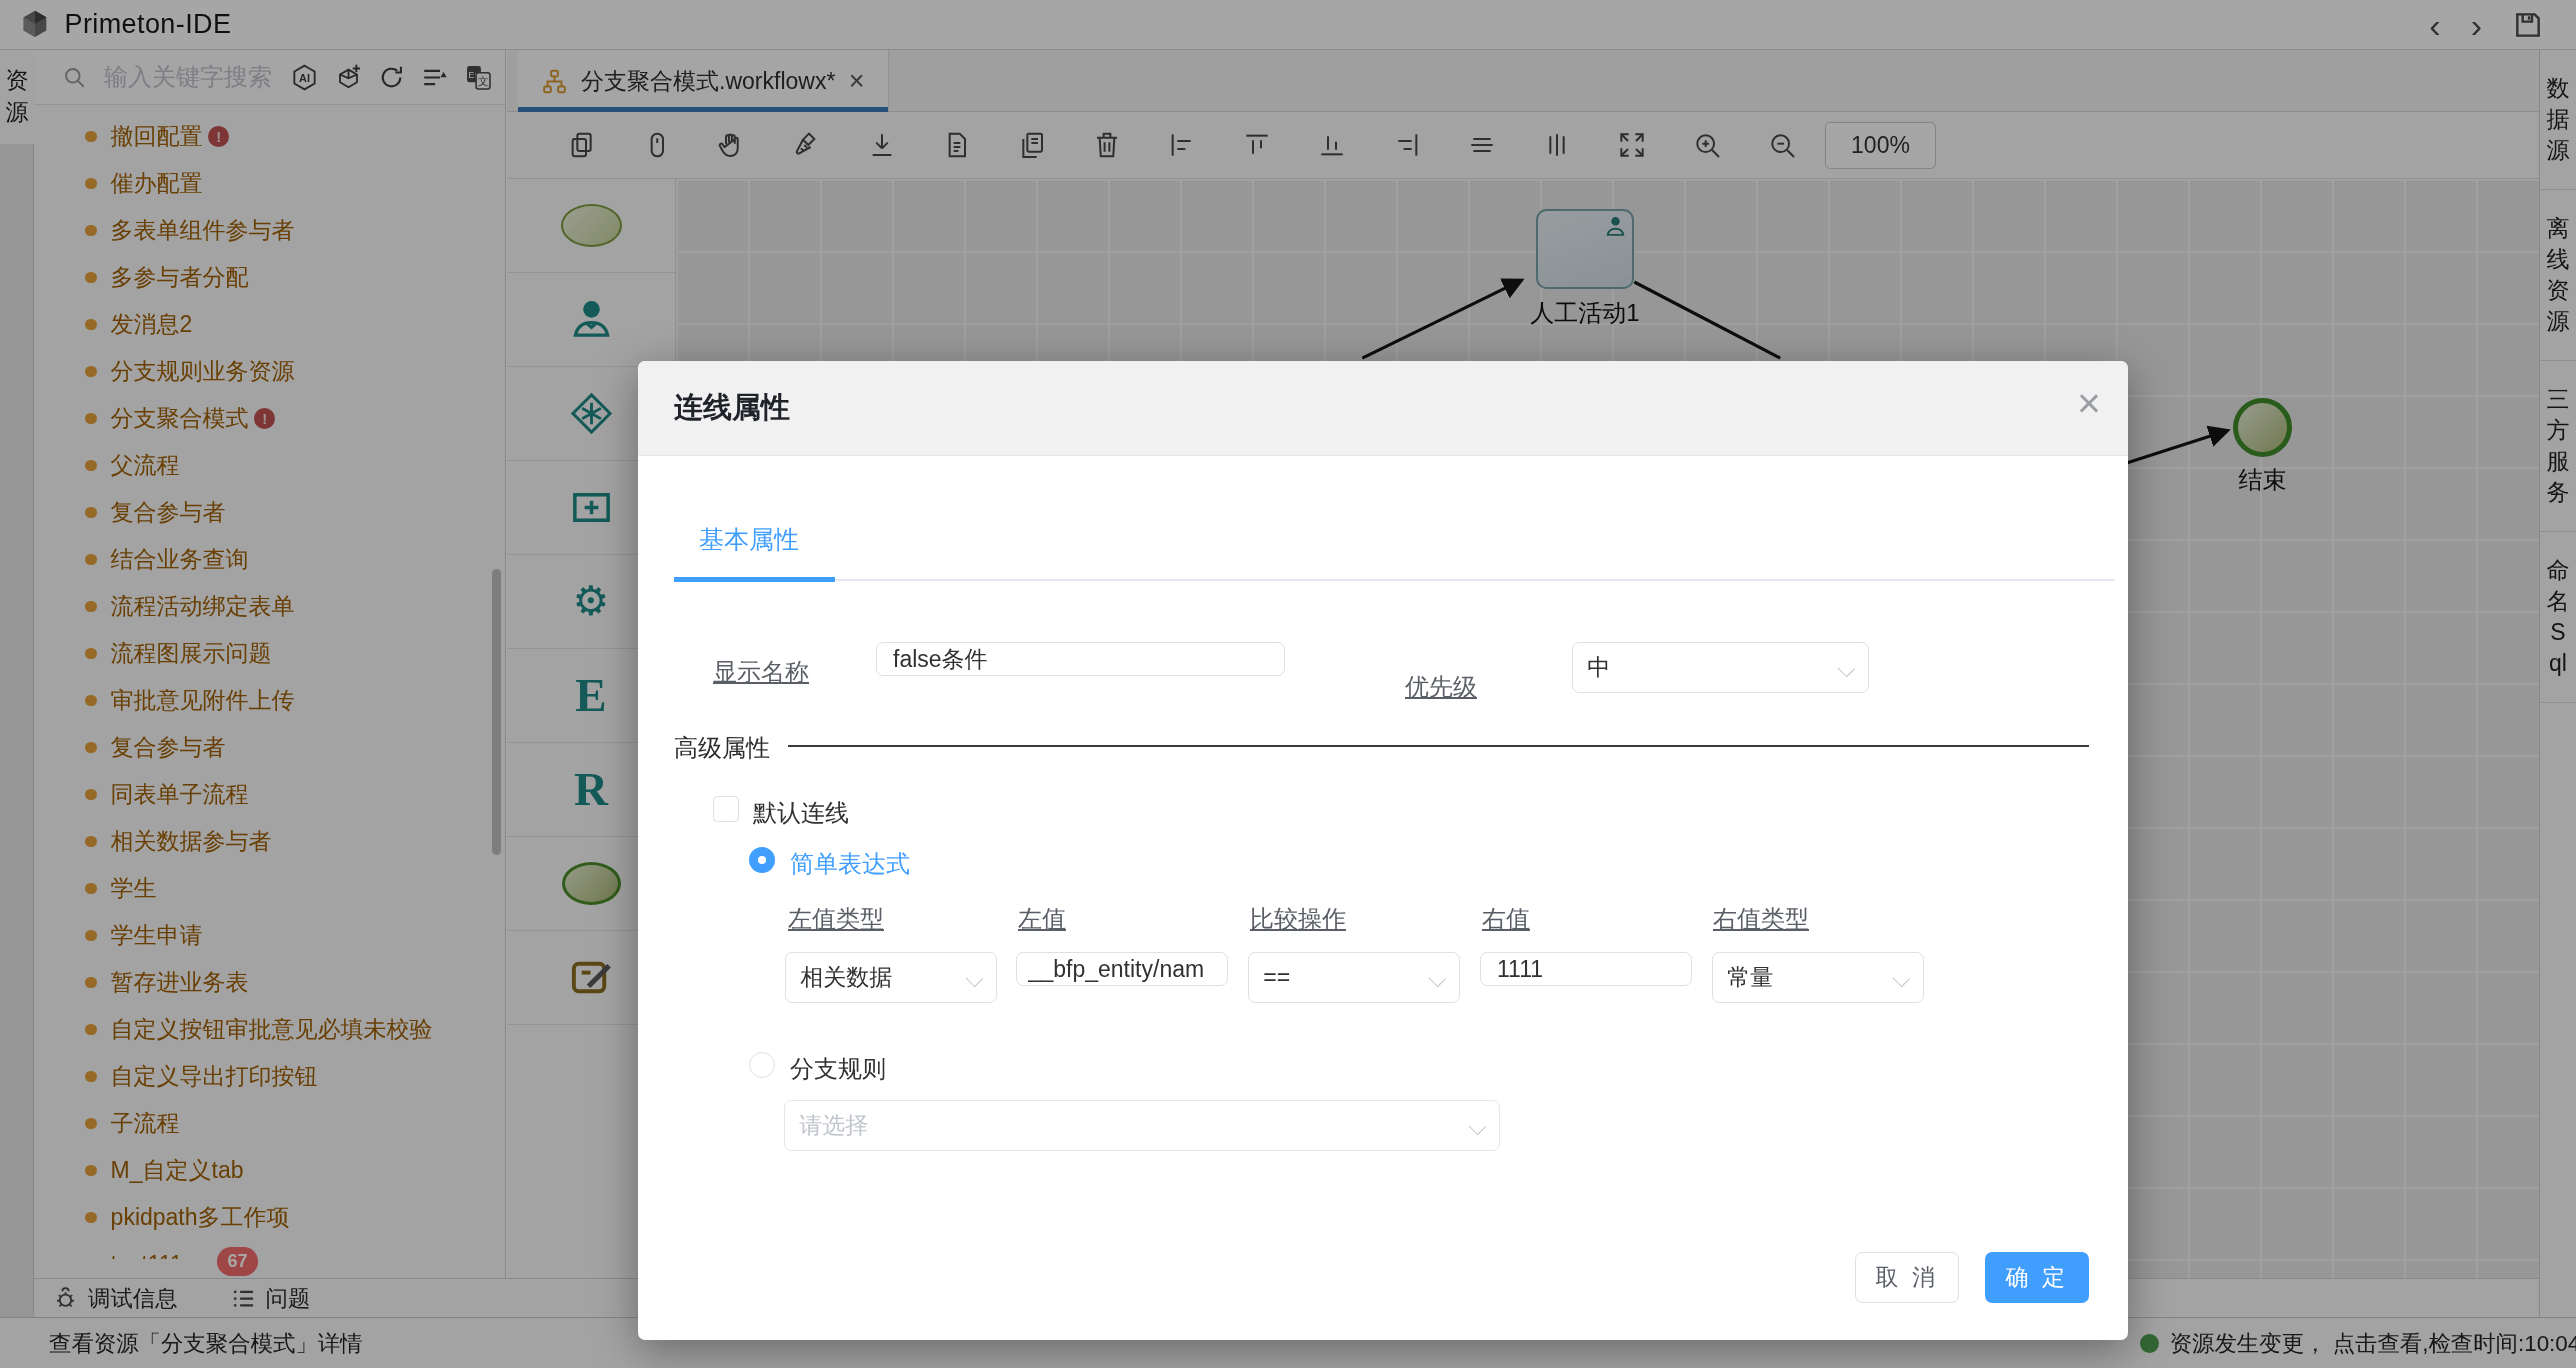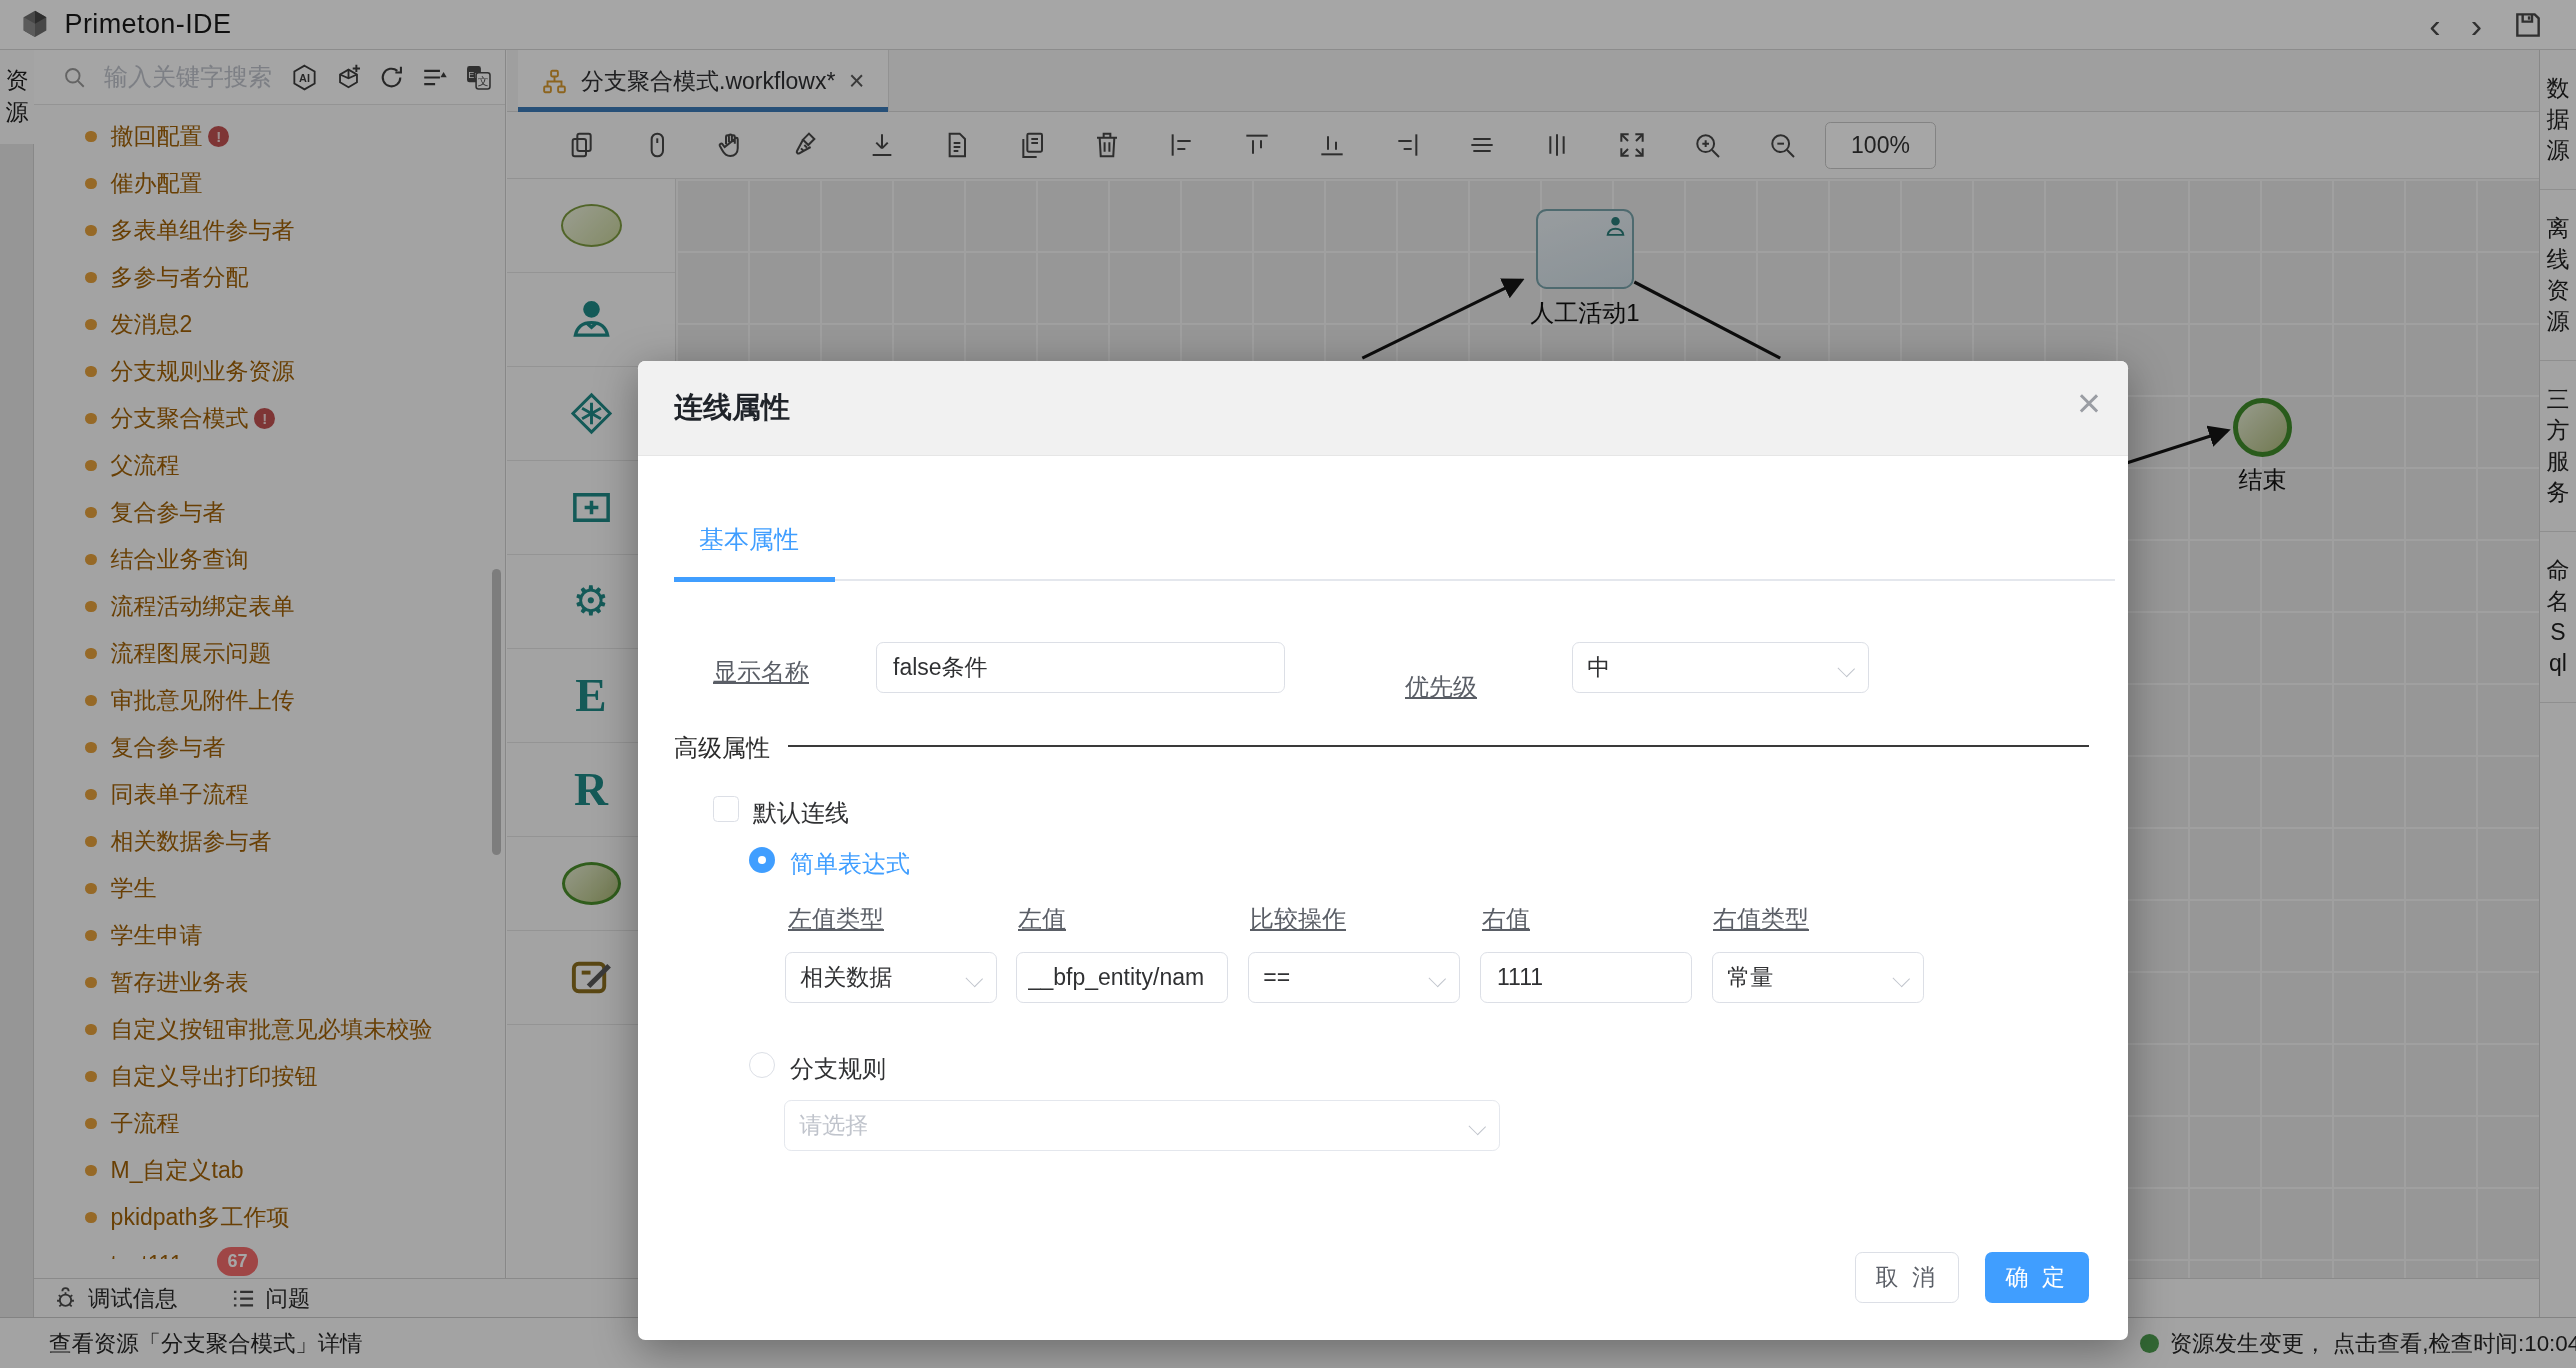--- a/index.html
+++ b/index.html
@@ -98,21 +98,21 @@
   .modal-head { height:95px; background:#f1f1f1; border-bottom:0.9px solid #e6e6e6; border-radius:7.2px 7.2px 0 0;
                 display:flex; align-items:center; padding:0 36px; position:relative; }
   .modal-title { font-size:29px; font-weight:600; color:#1f2329; }
   .modal-close { position:absolute; right:27px; top:21.5px; font-size:41px; font-weight:300; color:#9a9da3; line-height:1; }
   .mtabs { position:absolute; left:36px; top:162px; display:flex; }
   .mtab { font-size:25px; color:#409EFF; padding:0 25px; }
   .mtab-line { position:absolute; left:36px; top:218px; width:1441px; height:1.8px; background:#e4e7ed; }
   .mtab-active-bar { position:absolute; left:0; top:-1.8px; width:161px; height:4.5px; background:#409EFF; }
 
   .f-label { position:absolute; font-size:24px; color:#5a5e66; white-space:nowrap;text-decoration:underline; }
-  .f-input { position:absolute; height:51px; border:1.8px solid #dcdfe6; border-radius:7.2px; background:#fff;
+  .f-input { position:absolute; height:34px; border:1.8px solid #dcdfe6; border-radius:7.2px; background:#fff;
              font-size:23px; color:#303133; padding:0 16px; font-family:inherit; outline:none; }
   .f-select { position:absolute; height:51px; border:1.8px solid #dcdfe6; border-radius:7.2px; background:#fff;
               display:flex; align-items:center; padding:0 14.3px; font-size:23px; color:#303133; }
   .f-select .chev { position:absolute; right:16px; top:19px; width:12.5px; height:12.5px; border-right:1.8px solid #c0c4cc;
                     border-bottom:1.8px solid #c0c4cc; transform:rotate(45deg) scaleY(.9); }
   .f-select.placeholder-sel { border-color:#e4e7ed; color:#c0c4cc; }
 
   .adv-label { position:absolute; left:36px; top:371px; font-size:24px; color:#2b2b2b; }
   .adv-line { position:absolute; left:150px; top:384px; width:1301px; height:1.8px; background:#3a3a3a; }
 

